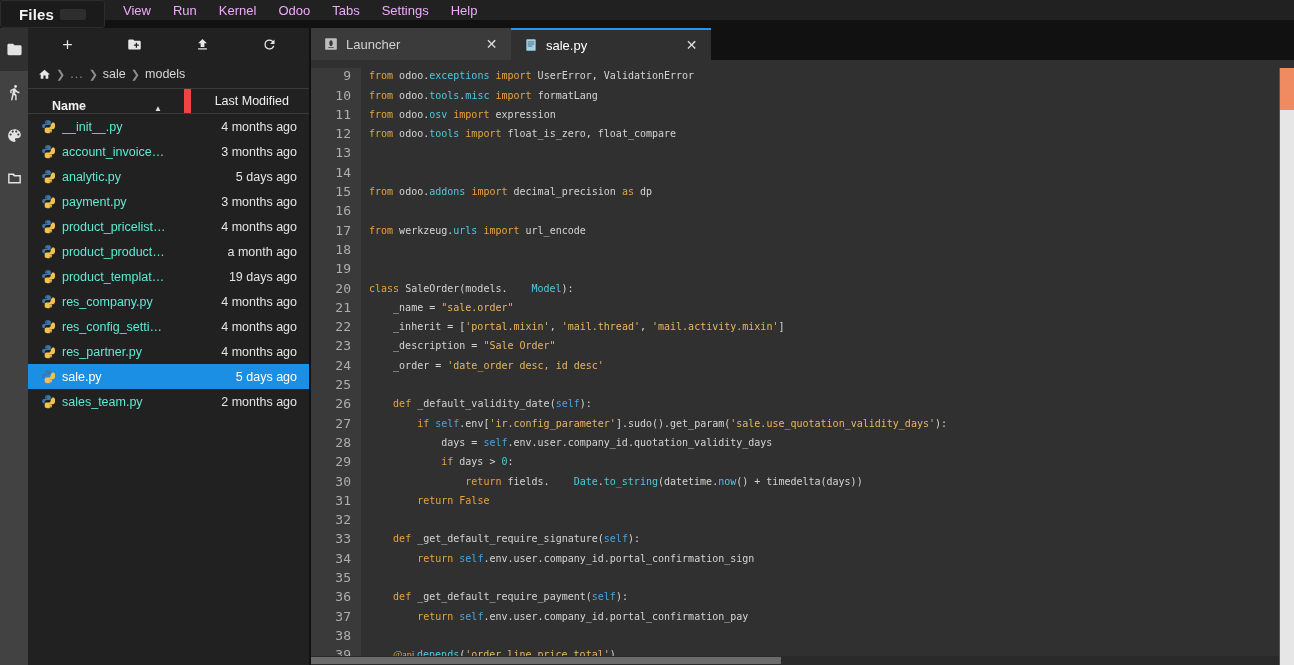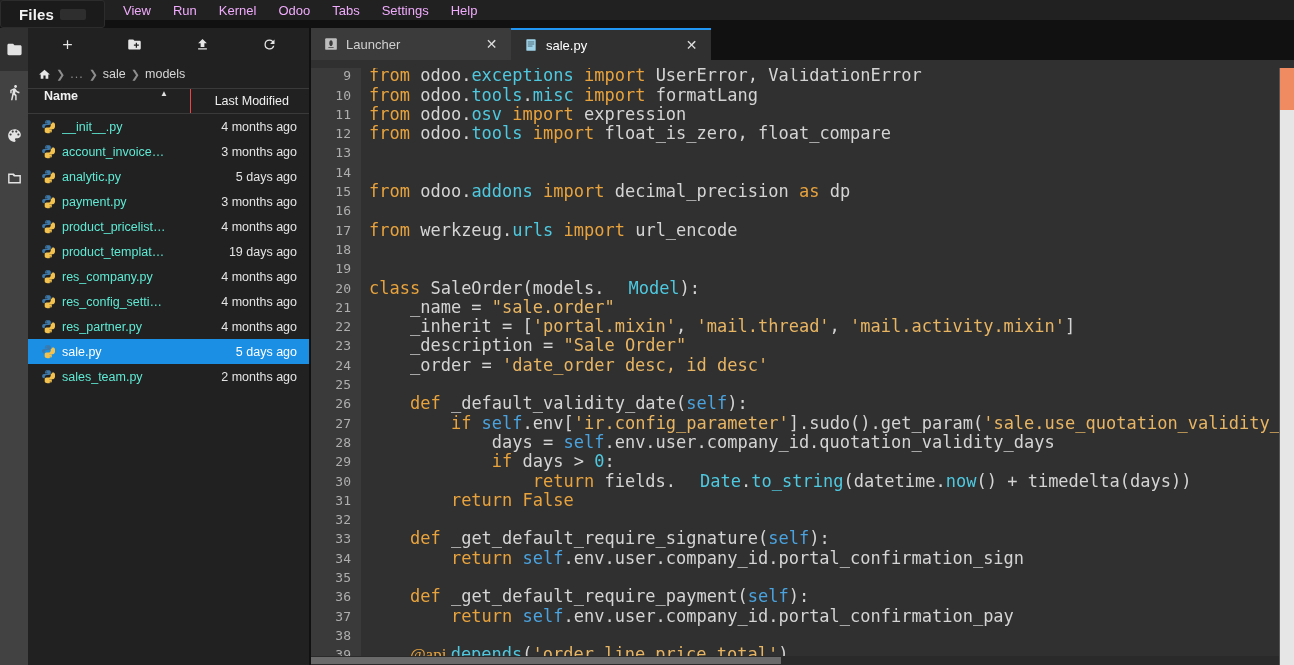--- a/index.html
+++ b/index.html
@@ -72,22 +72,22 @@
   .crumb-sep { color: #8d8d8d; font-size: 11px; }
   .crumb { color: #d7d7d7; font-size: 12.5px; }
   .crumb.dots { color: #8d8d8d; letter-spacing: 1px; }
   .fb-header {
     display: flex; align-items: center; height: 26px;
     border-top: 1px solid #3a3a3a; border-bottom: 1px solid #3a3a3a;
     background: #212121;
   }
   .fb-h-name {
     flex: 1; color: #f0f0f0; font-size: 12.5px; font-weight: bold;
-    padding-left: 16px; display: flex; align-items: flex-start; gap: 6px;
-    border-right: 1px solid #ef4444; height: 100%;
+    padding-left: 24px; display: flex; align-items: flex-end; gap: 6px;
+    border-right: 7px solid #ef4444; height: 100%;
   }
   .sort-caret { font-size: 8px; color: #e0e0e0; margin-left: auto; margin-right: 22px; }
   .fb-h-mod {
     width: 118px; color: #f0f0f0; font-size: 12.5px; text-align: right; padding-right: 20px;
   }
   .fb-list { flex: 1; overflow: hidden; }
   .fb-row {
     display: flex; align-items: center; height: 25px; padding-left: 12px; cursor: pointer;
   }
   .fb-row.selected { background: #1a8fe3; }
@@ -122,21 +122,21 @@
   }
   .code-rows { position: relative; }
   .crow { display: flex; height: 19.3px; align-items: center; }
   .gutter {
     width: 50px; flex: none; text-align: right; padding-right: 10px;
     color: #aeaeae; font-family: "DejaVu Sans Mono", monospace; font-size: 13px;
     background: #3a3a3a; height: 19.3px; line-height: 19.3px;
   }
   .codeline {
     flex: 1; padding-left: 8px;
-    font-family: "DejaVu Sans Mono", monospace; font-size: 17px;
+    font-family: "DejaVu Sans Mono", monospace; font-size: 10px;
     white-space: pre; color: #d4d4d4; line-height: 19.3px;
   }
   .clip-top { position:absolute; top:0; left:0; width:100%; height:8px; background:#303030; z-index:4; }
 
   
   .kw   { color: #e8a33d; }
   .mod  { color: #d4d4d4; }
   .attr { color: #4ec9e0; }
   .str  { color: #e8b563; }
   .num  { color: #4ec9e0; }
@@ -287,20 +287,28 @@
           <span class="fb-name">payment.py</span>
           <span class="fb-mod">3 months ago</span>
         </div>
         <div class="fb-row">
           <svg class="py-icon" viewBox="0 0 24 24">
             <path d="M11.9 2c-2.3 0-4 .9-4 2.6v2.6h4.1v.6H6.3C4.6 7.8 3.4 9.2 3.4 11.3c0 2.1 1 3.6 2.7 3.6h1.5v-2.2c0-1.8 1.5-3.2 3.3-3.2h3.7c1.5 0 2.7-1.2 2.7-2.7V4.6C17.3 3 15.8 2 13.6 2h-1.7zm-2.2 1.6c.5 0 .8.4.8.9s-.4.9-.8.9a.86.86 0 0 1-.9-.9c0-.5.4-.9.9-.9z" fill="#3c78aa"></path>
             <path d="M18.6 8.1h-1.4v2.1c0 1.9-1.6 3.3-3.3 3.3h-3.7c-1.5 0-2.7 1.3-2.7 2.7v3.2c0 1.5 1.3 2.4 2.8 2.8 1.8.5 3.6.6 5.8 0 1.4-.4 2.8-1.2 2.8-2.8v-2.6h-4.1v-.6h6.1c1.7 0 2.3-1.2 2.9-2.9.6-1.8.6-3.5 0-5.3-.4-1.5-1.2-2.4-2.7-2.4l-2.5.5zm-2.3 11.9c.5 0 .9.4.9.9s-.4.9-.9.9a.86.86 0 0 1-.9-.9c0-.5.4-.9.9-.9z" fill="#f2c14e"></path>
           </svg>
           <span class="fb-name">product_pricelist…</span>
           <span class="fb-mod">4 months ago</span>
+        </div>
+        <div class="fb-row">
+          <svg class="py-icon" viewBox="0 0 24 24">
+            <path d="M11.9 2c-2.3 0-4 .9-4 2.6v2.6h4.1v.6H6.3C4.6 7.8 3.4 9.2 3.4 11.3c0 2.1 1 3.6 2.7 3.6h1.5v-2.2c0-1.8 1.5-3.2 3.3-3.2h3.7c1.5 0 2.7-1.2 2.7-2.7V4.6C17.3 3 15.8 2 13.6 2h-1.7zm-2.2 1.6c.5 0 .8.4.8.9s-.4.9-.8.9a.86.86 0 0 1-.9-.9c0-.5.4-.9.9-.9z" fill="#3c78aa"></path>
+            <path d="M18.6 8.1h-1.4v2.1c0 1.9-1.6 3.3-3.3 3.3h-3.7c-1.5 0-2.7 1.3-2.7 2.7v3.2c0 1.5 1.3 2.4 2.8 2.8 1.8.5 3.6.6 5.8 0 1.4-.4 2.8-1.2 2.8-2.8v-2.6h-4.1v-.6h6.1c1.7 0 2.3-1.2 2.9-2.9.6-1.8.6-3.5 0-5.3-.4-1.5-1.2-2.4-2.7-2.4l-2.5.5zm-2.3 11.9c.5 0 .9.4.9.9s-.4.9-.9.9a.86.86 0 0 1-.9-.9c0-.5.4-.9.9-.9z" fill="#f2c14e"></path>
+          </svg>
+          <span class="fb-name">product_product…</span>
+          <span class="fb-mod">a month ago</span>
         </div>
         <div class="fb-row">
           <svg class="py-icon" viewBox="0 0 24 24">
             <path d="M11.9 2c-2.3 0-4 .9-4 2.6v2.6h4.1v.6H6.3C4.6 7.8 3.4 9.2 3.4 11.3c0 2.1 1 3.6 2.7 3.6h1.5v-2.2c0-1.8 1.5-3.2 3.3-3.2h3.7c1.5 0 2.7-1.2 2.7-2.7V4.6C17.3 3 15.8 2 13.6 2h-1.7zm-2.2 1.6c.5 0 .8.4.8.9s-.4.9-.8.9a.86.86 0 0 1-.9-.9c0-.5.4-.9.9-.9z" fill="#3c78aa"></path>
             <path d="M18.6 8.1h-1.4v2.1c0 1.9-1.6 3.3-3.3 3.3h-3.7c-1.5 0-2.7 1.3-2.7 2.7v3.2c0 1.5 1.3 2.4 2.8 2.8 1.8.5 3.6.6 5.8 0 1.4-.4 2.8-1.2 2.8-2.8v-2.6h-4.1v-.6h6.1c1.7 0 2.3-1.2 2.9-2.9.6-1.8.6-3.5 0-5.3-.4-1.5-1.2-2.4-2.7-2.4l-2.5.5zm-2.3 11.9c.5 0 .9.4.9.9s-.4.9-.9.9a.86.86 0 0 1-.9-.9c0-.5.4-.9.9-.9z" fill="#f2c14e"></path>
           </svg>
           <span class="fb-name">product_templat…</span>
           <span class="fb-mod">19 days ago</span>
         </div>
         <div class="fb-row">

